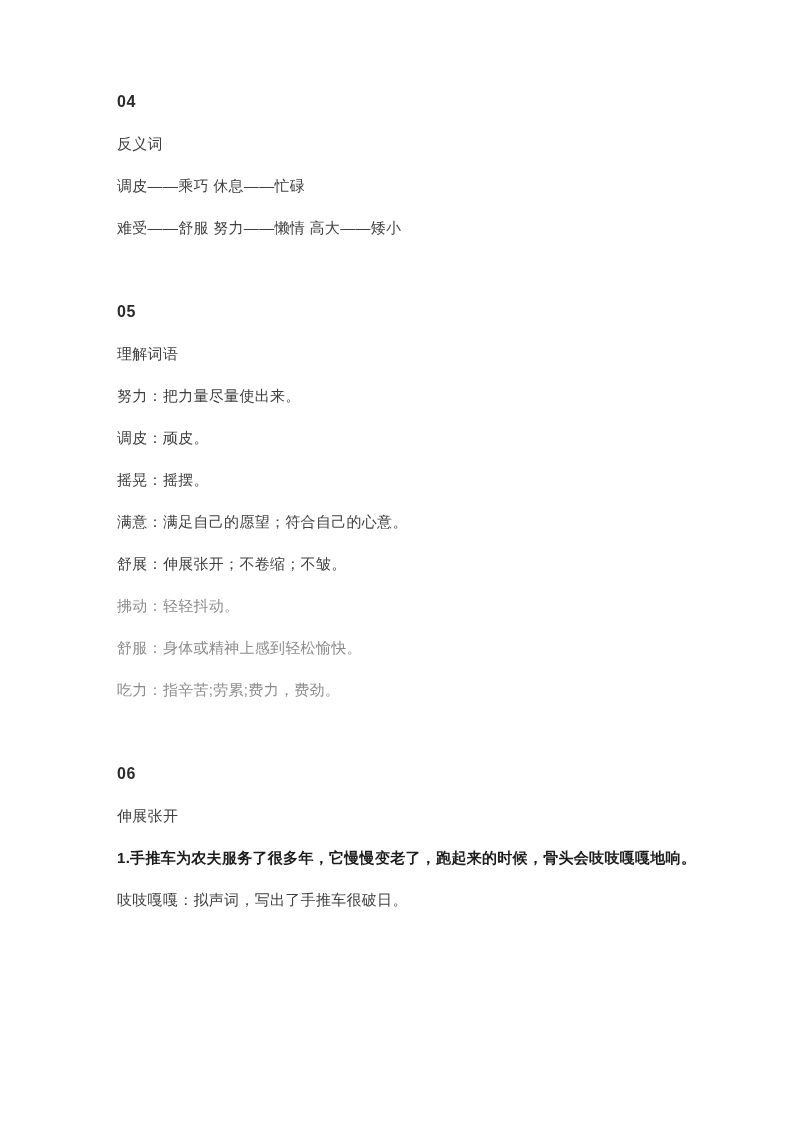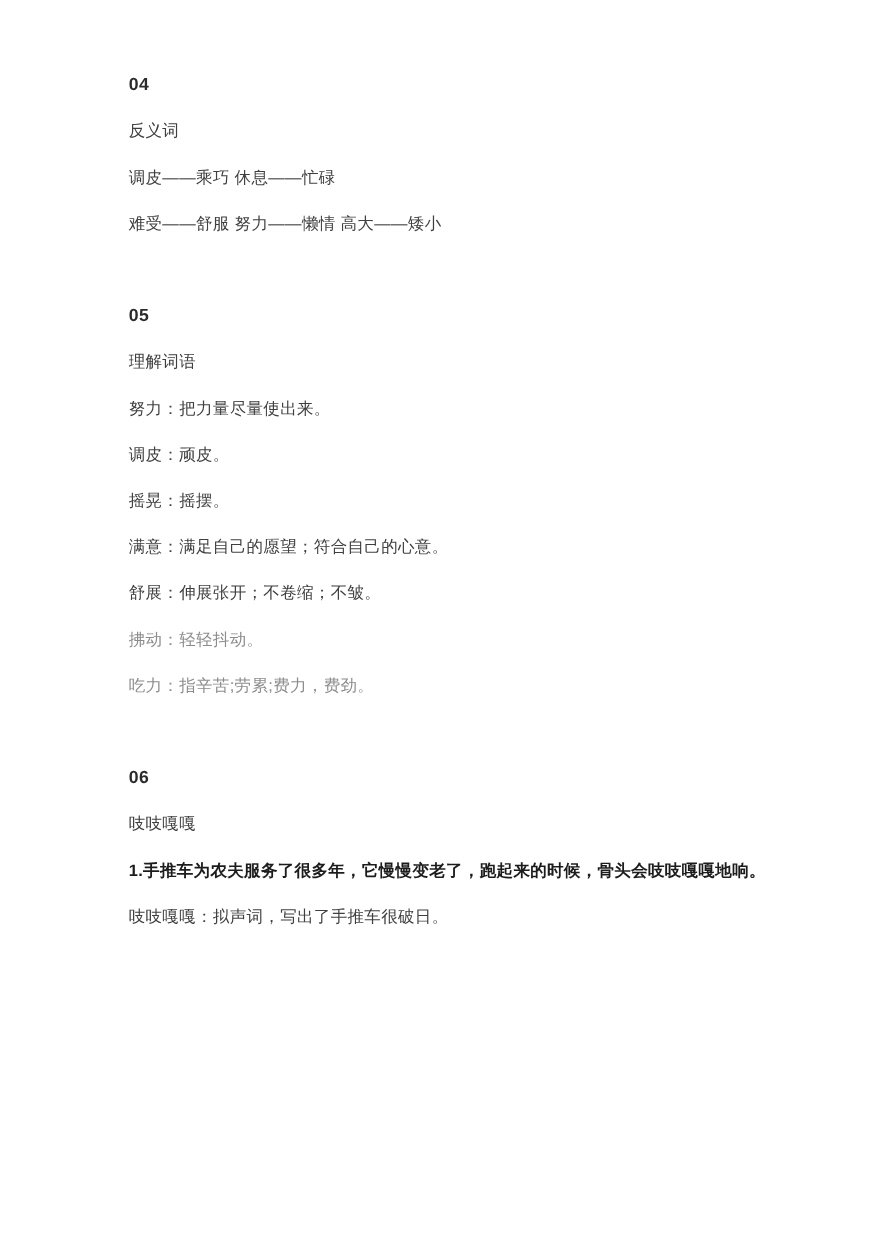--- a/index.html
+++ b/index.html
@@ -6,21 +6,21 @@
     margin: 0;
     padding: 0;
     background: #ffffff;
   }
   .page {
     position: relative;
     width: 782px;
     height: 1122px;
     background: #ffffff;
     box-sizing: border-box;
-    padding: 68px 90px 0 117px;
+    padding: 92px 90px 0 117px;
     overflow: hidden;
     font-family: "Liberation Sans", "DejaVu Sans", sans-serif;
   }
   .section { margin: 0; }
   .section + .section { margin-top: 64px; }
   .num {
     font-size: 16px;
     line-height: 20px;
     height: 20px;
     margin-bottom: 22px;
@@ -58,23 +58,24 @@
 
   <div class="section">
     <div class="num">05</div>
     <div class="line">理解词语</div>
     <div class="line">努力：把力量尽量使出来。</div>
     <div class="line">调皮：顽皮。</div>
     <div class="line">摇晃：摇摆。</div>
     <div class="line">满意：满足自己的愿望；符合自己的心意。</div>
     <div class="line">舒展：伸展张开；不卷缩；不皱。</div>
     <div class="line muted">拂动：轻轻抖动。</div>
+    <div class="line muted">舒服：身体或精神上感到轻松愉快。</div>
     <div class="line muted">吃力：指辛苦;劳累;费力，费劲。</div>
   </div>
 
   <div class="section">
     <div class="num">06</div>
-    <div class="line">吱吱嘎嘎</div>
+    <div class="line">伸展张开</div>
     <div class="line bold-line">1.手推车为农夫服务了很多年，它慢慢变老了，跑起来的时候，骨头会吱吱嘎嘎地响。</div>
     <div class="line">吱吱嘎嘎：拟声词，写出了手推车很破日。</div>
   </div>
 
 </div>
 
 </body></html>

